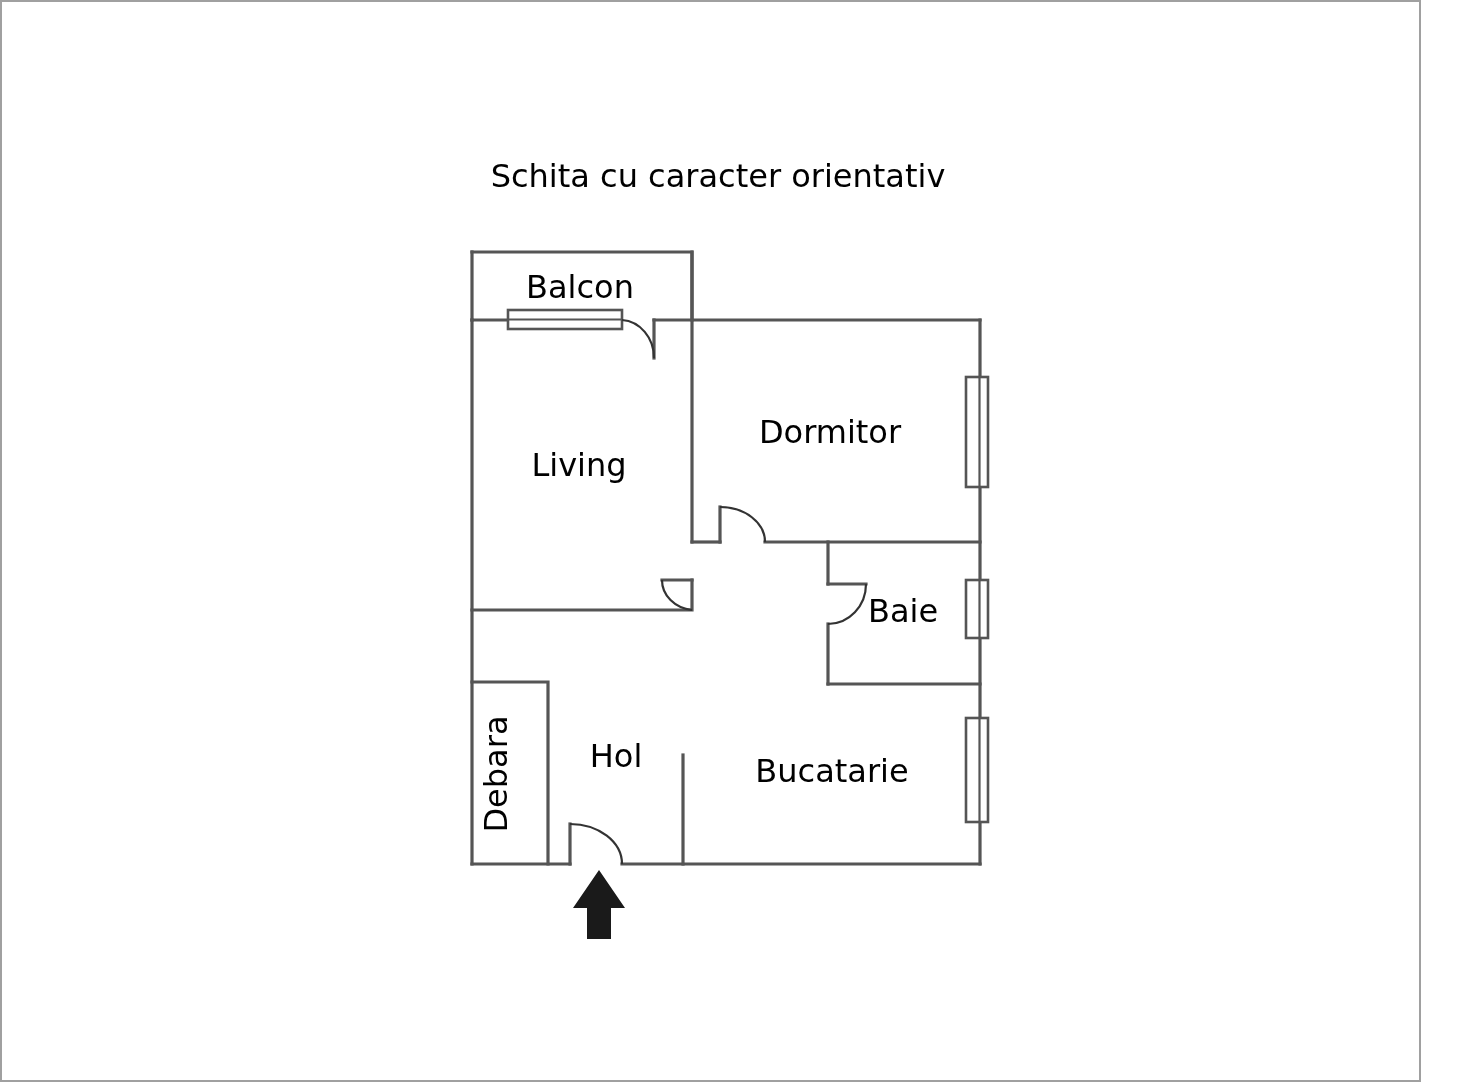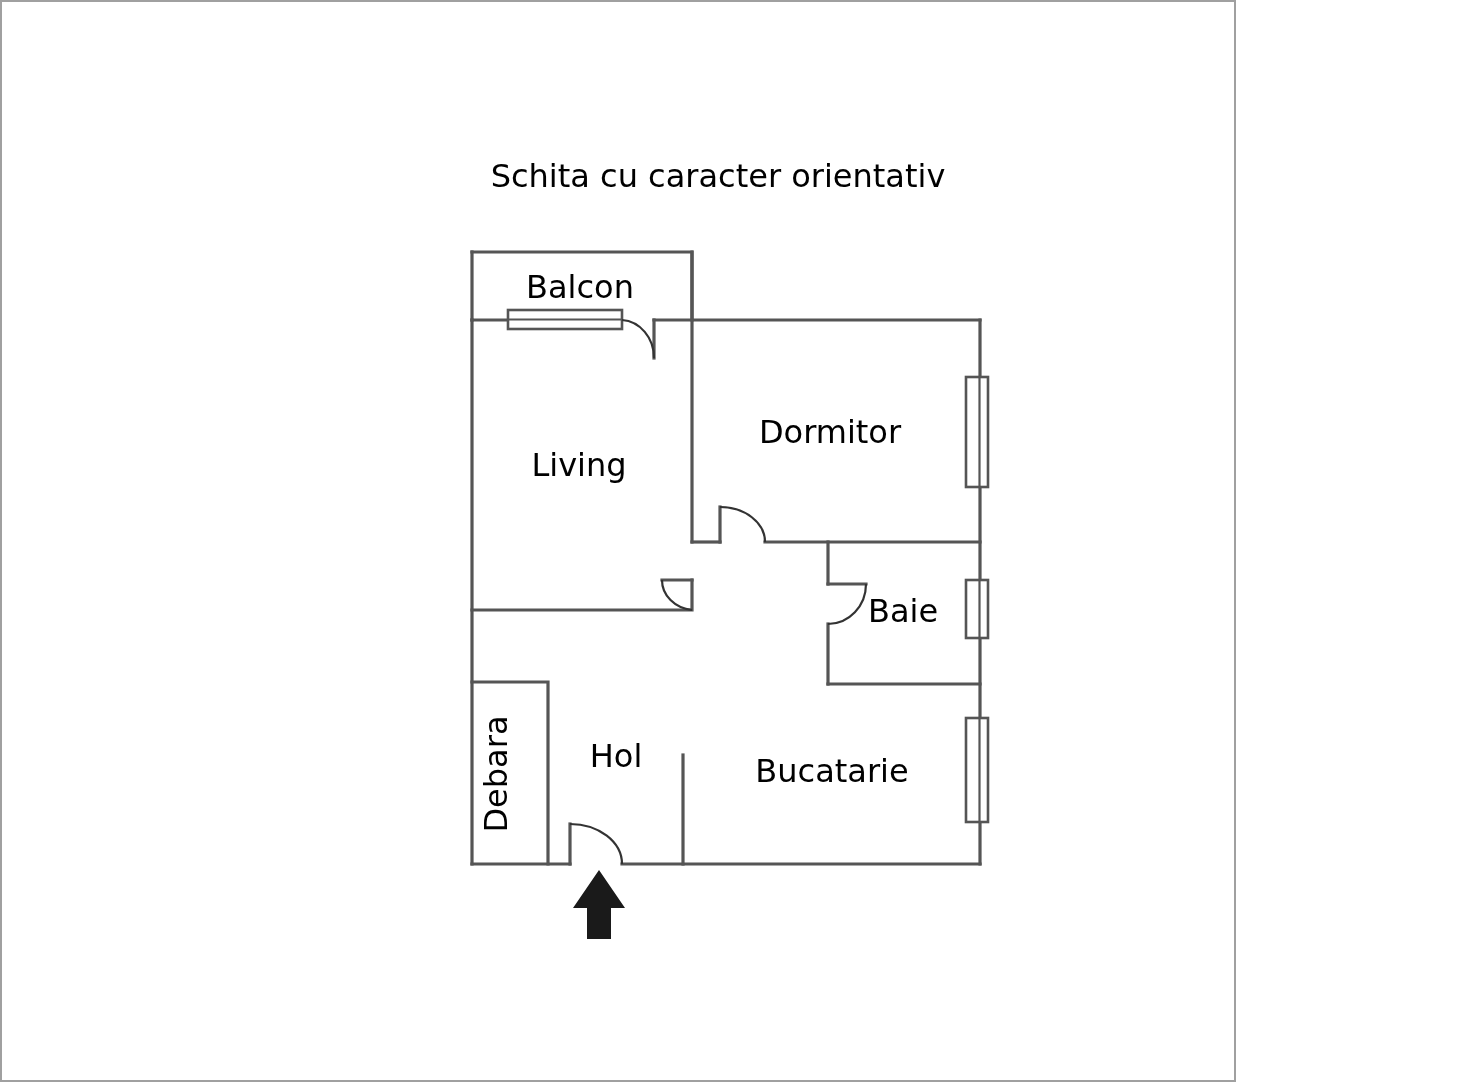--- a/index.html
+++ b/index.html
@@ -10,21 +10,21 @@
   body {
     width: 1460px;
     height: 1082px;
     font-family: "DejaVu Sans", sans-serif;
     position: relative;
     overflow: hidden;
   }
   #page {
     position: absolute;
     left: 0; top: 0;
-    width: 1236px;
+    width: 1421px;
     height: 1082px;
     background: #ffffff;
     box-sizing: border-box;
     border: 2px solid #a0a0a0;
   }
   #plan-svg {
     position: absolute;
     left: 0; top: 0;
     width: 1460px;
     height: 1082px;

